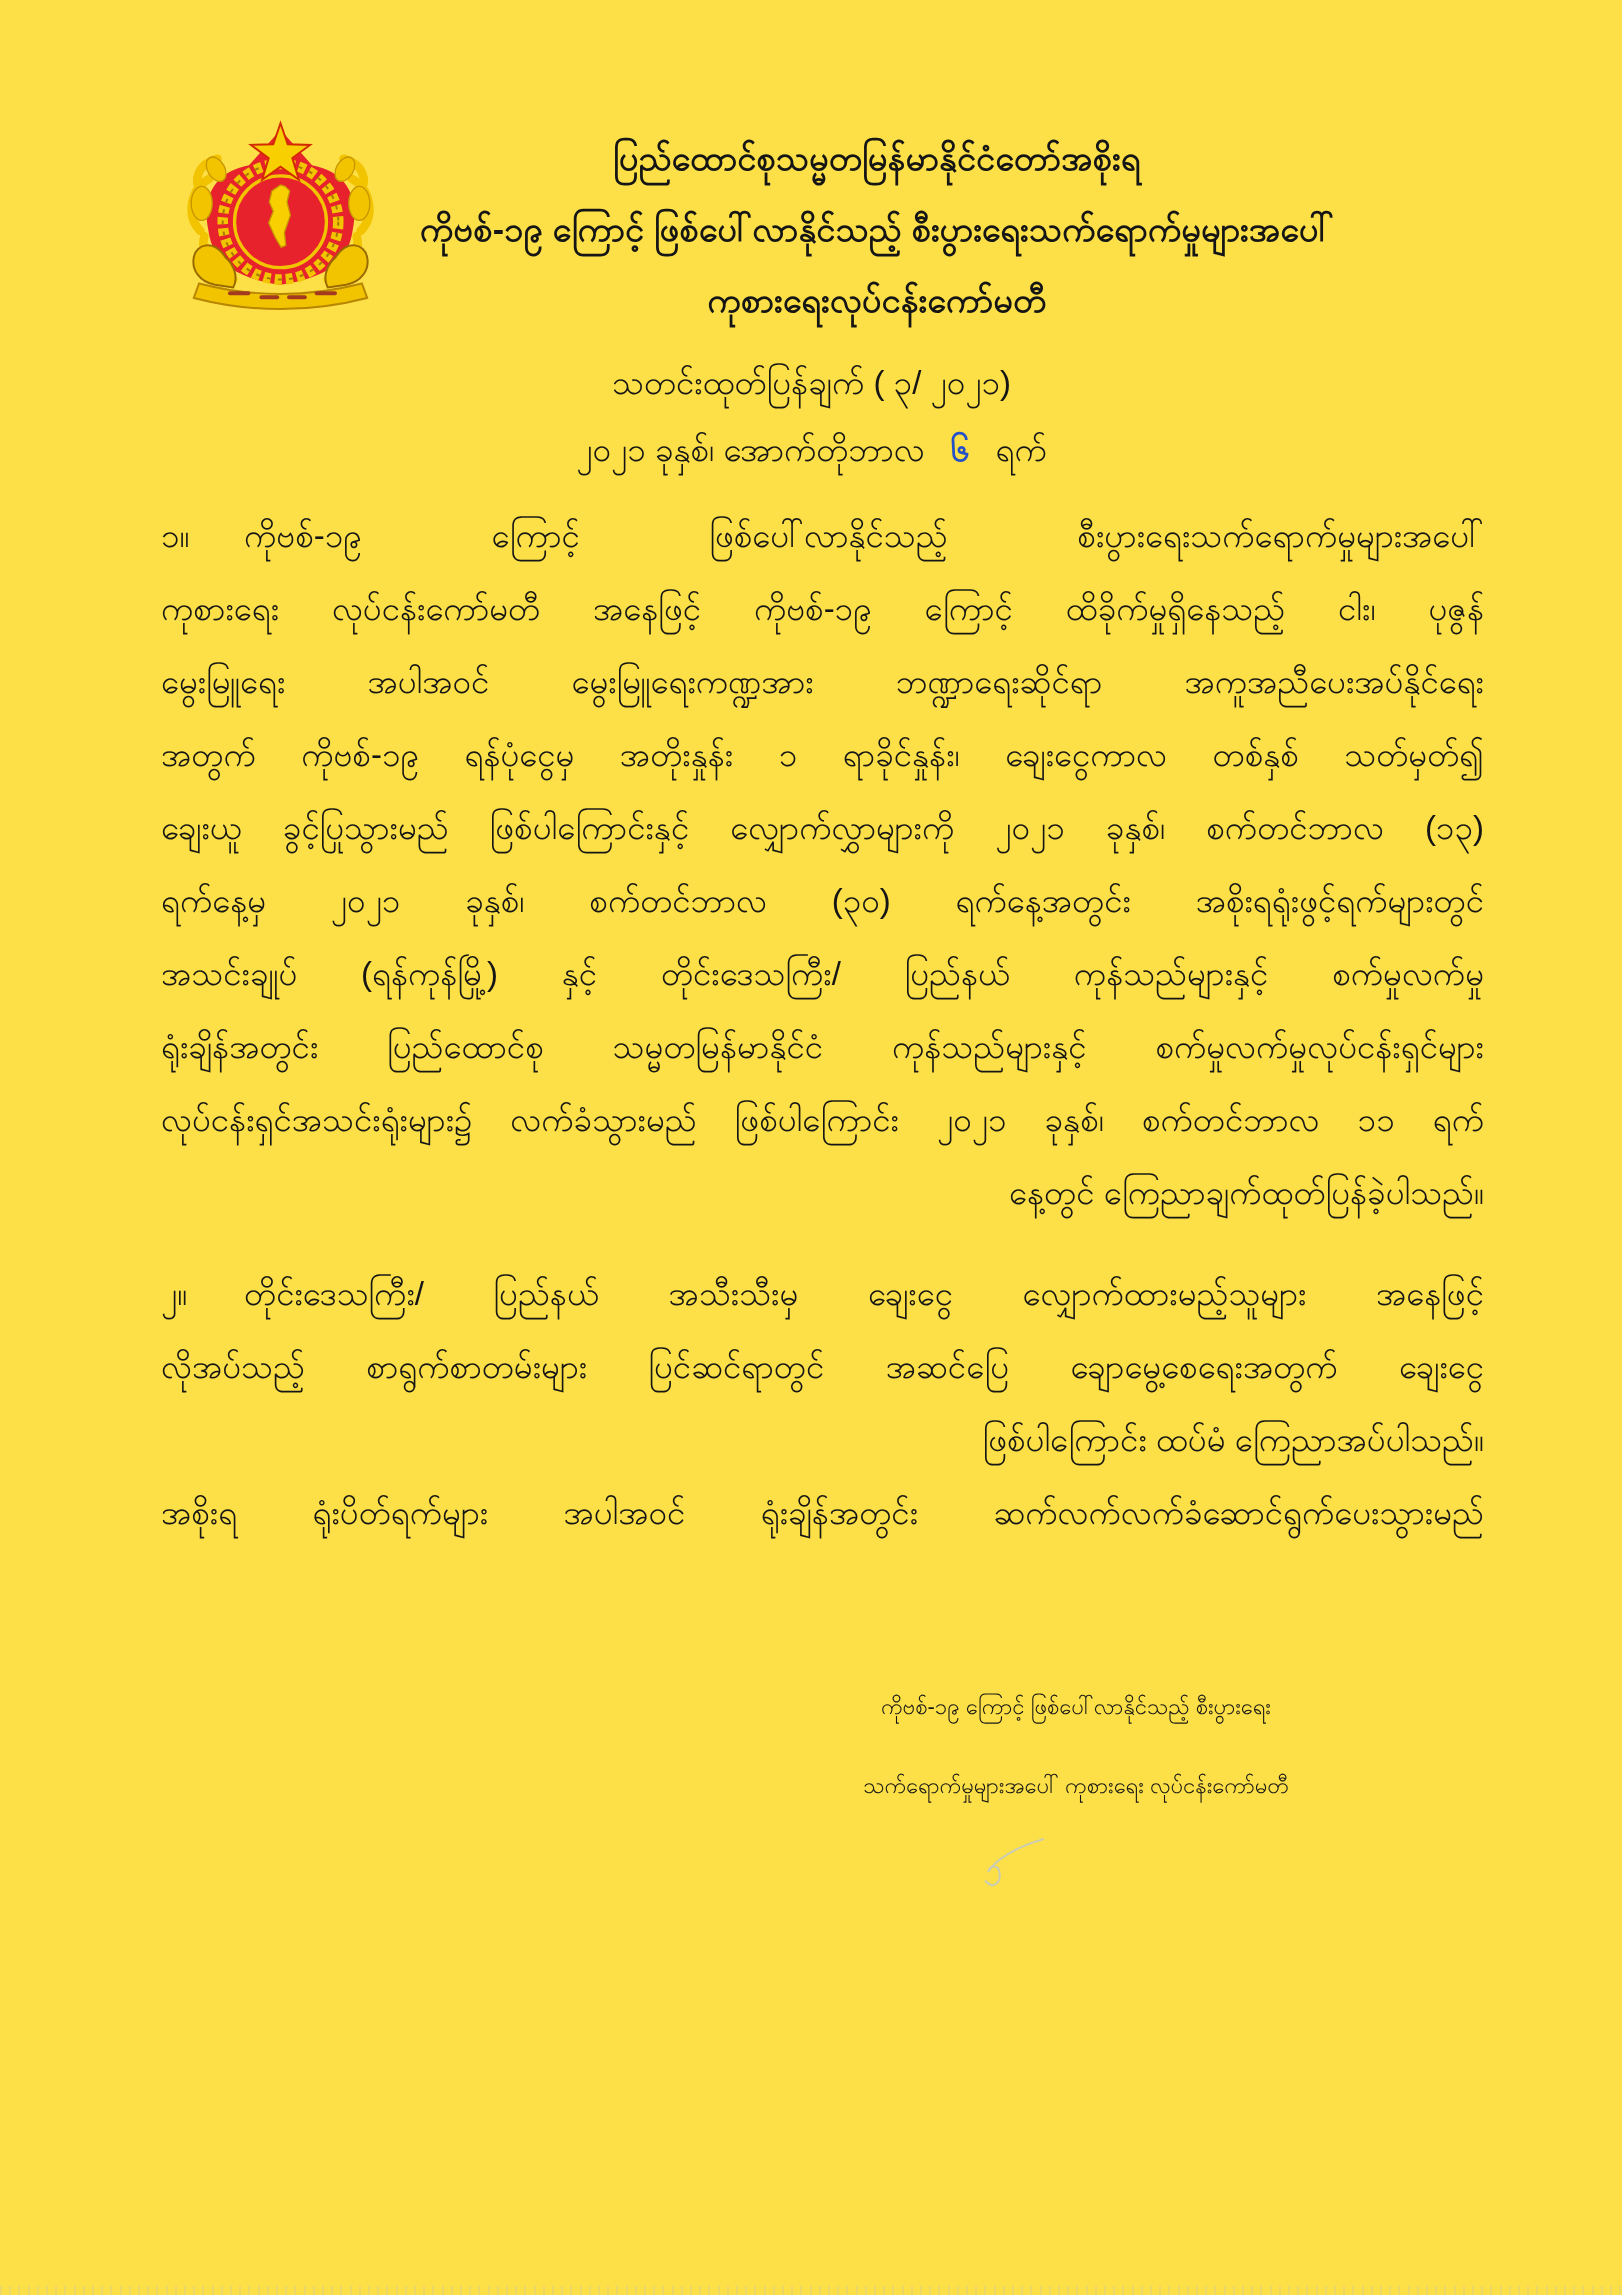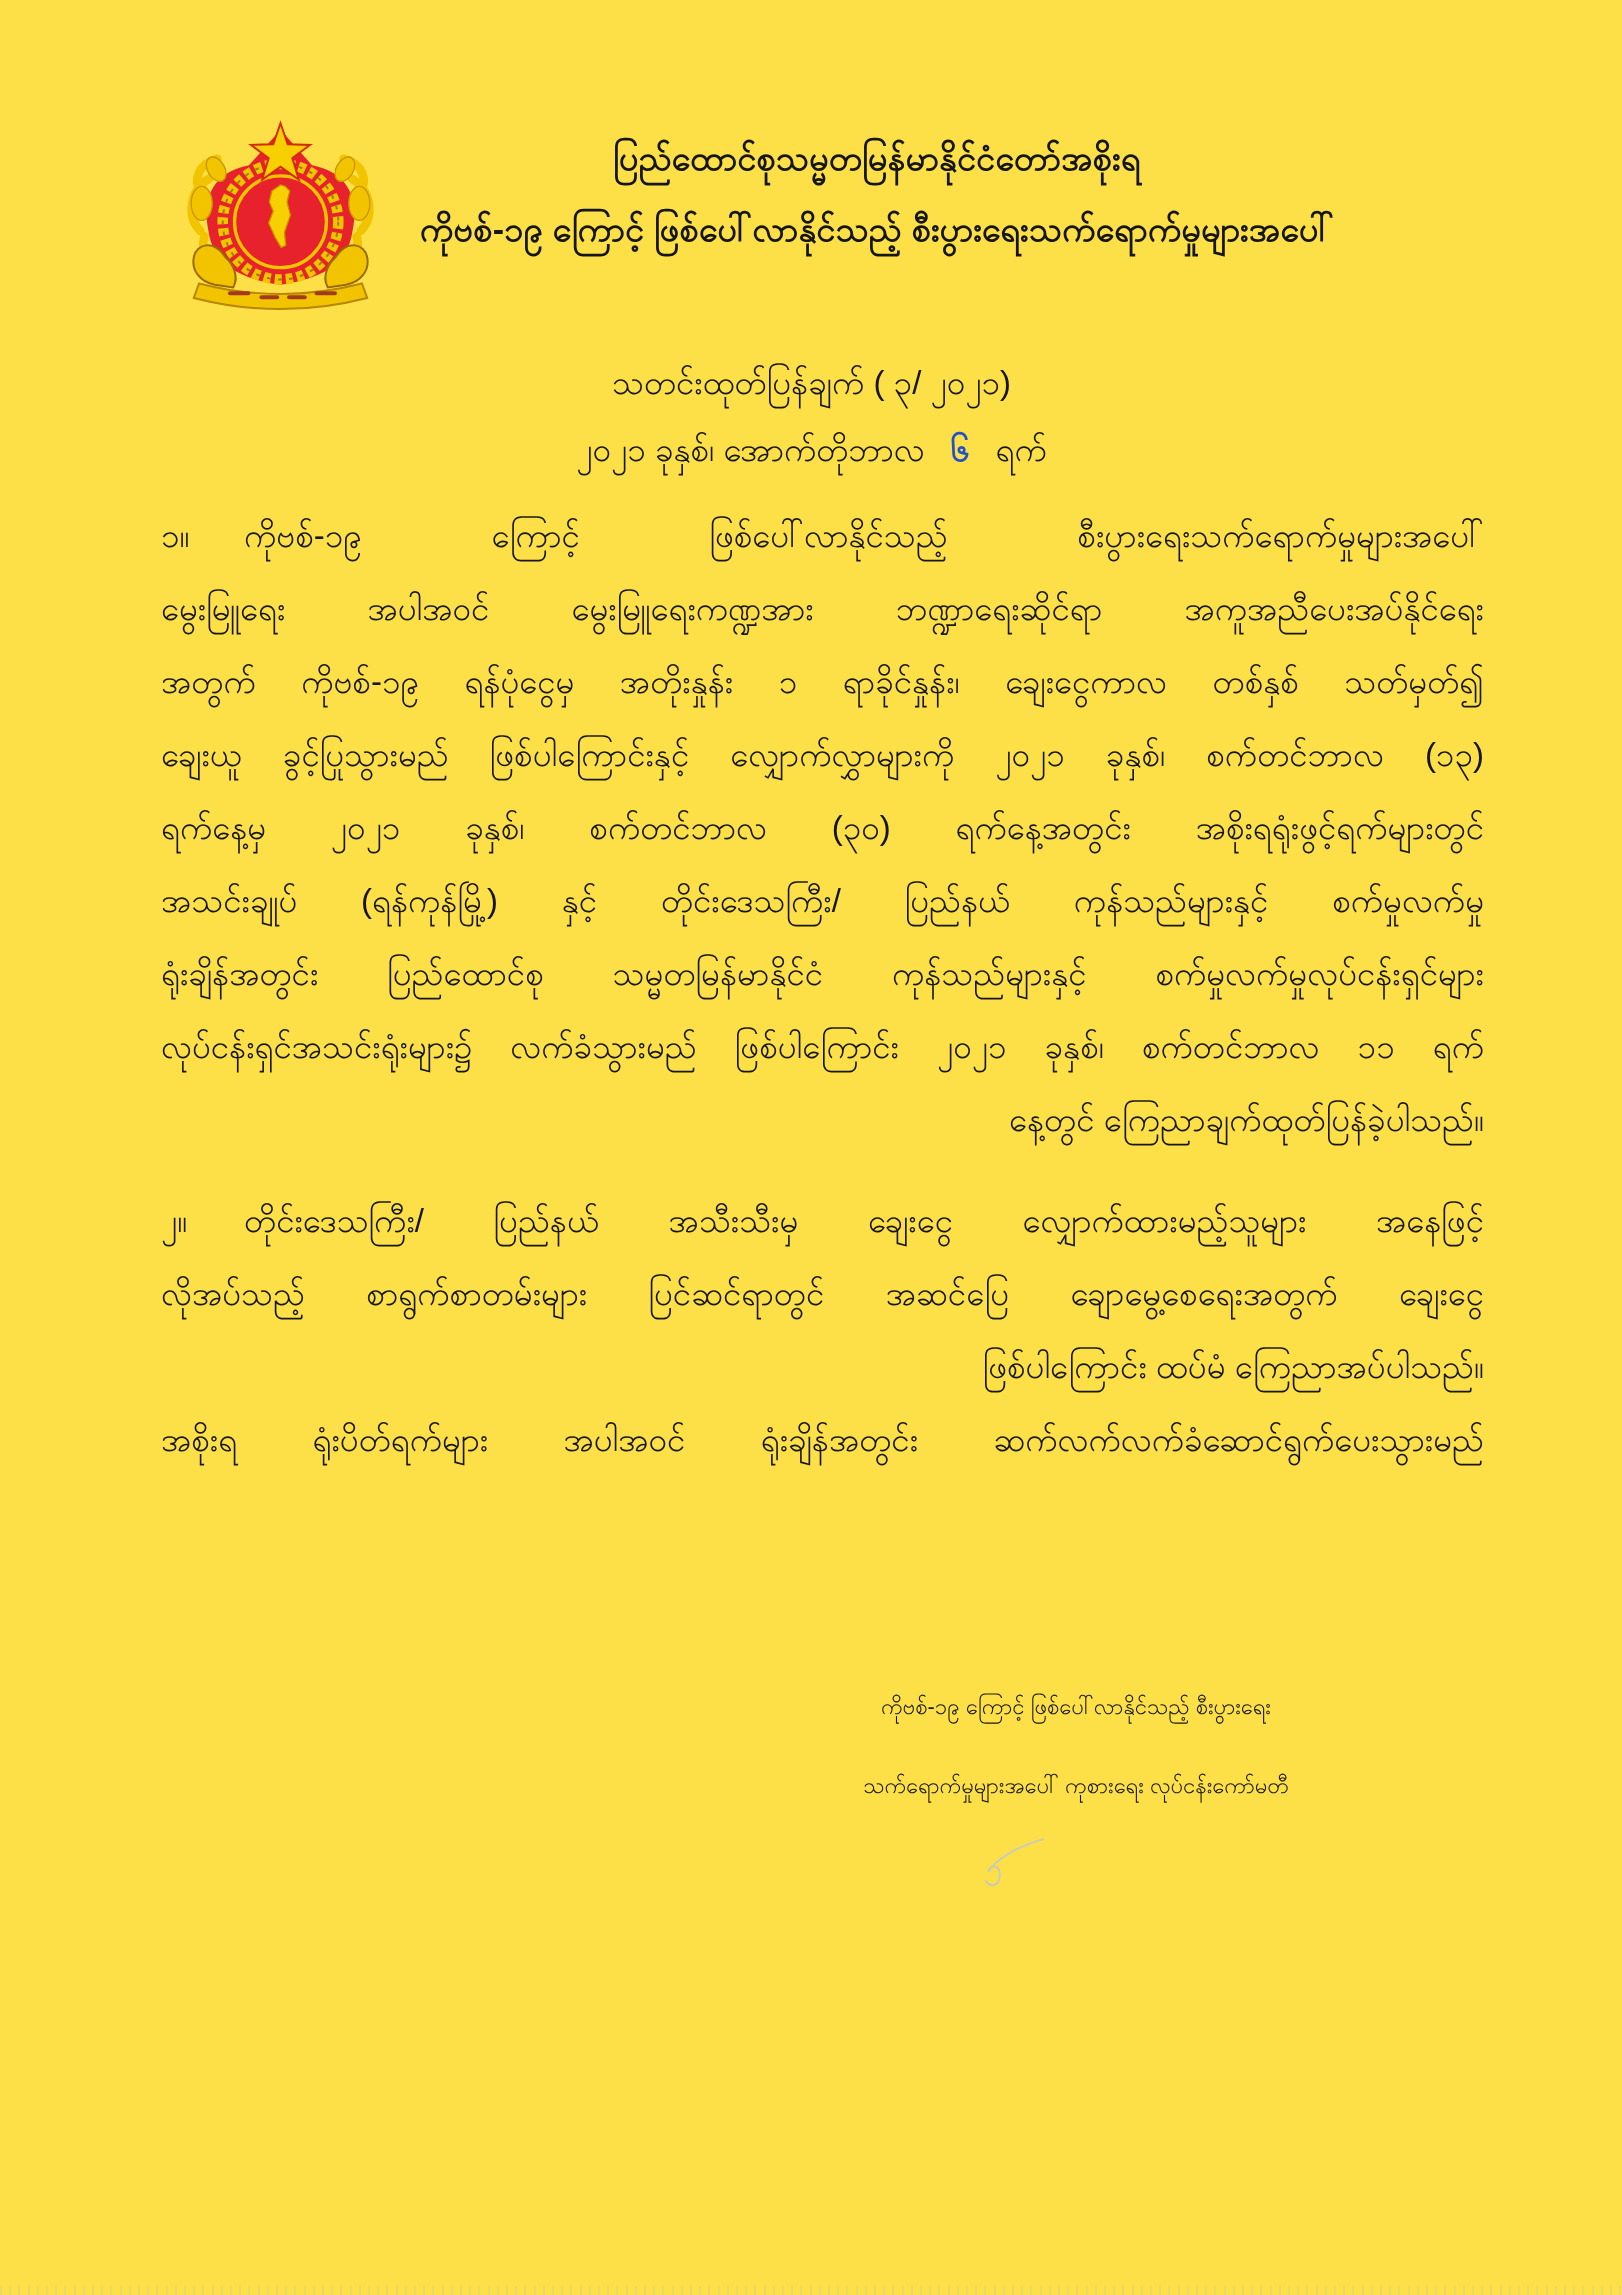--- a/index.html
+++ b/index.html
@@ -153,38 +153,40 @@
         <rect x="118" y="270" width="30" height="6" rx="3"></rect>
         <rect x="160" y="270" width="30" height="6" rx="3"></rect>
         <rect x="202" y="264" width="34" height="6" rx="3"></rect>
       </g>
     </svg>
   </div>
 
   <div class="header">
     <div class="header-line">ပြည်ထောင်စုသမ္မတမြန်မာနိုင်ငံတော်အစိုးရ</div>
     <div class="header-line">ကိုဗစ်-၁၉ ကြောင့် ဖြစ်ပေါ်လာနိုင်သည့် စီးပွားရေးသက်ရောက်မှုများအပေါ်</div>
+    <div class="header-line">ကုစားရေးလုပ်ငန်းကော်မတီ</div>
   </div>
 
   <div class="meta">
     <div class="meta-line">သတင်းထုတ်ပြန်ချက် ( ၃/ ၂၀၂၁)</div>
     <div class="meta-line">
       <span>၂၀၂၁ ခုနှစ်၊ အောက်တိုဘာလ</span>
       <span class="date-day">၆</span>
       <span>ရက်</span>
     </div>
   </div>
 
   <div class="body-block">
 
     <div class="para">
       <div class="para-line">
         <span class="para-num">၁။</span>
         <span class="first-text">ကိုဗစ်-၁၉ ကြောင့် ဖြစ်ပေါ်လာနိုင်သည့် စီးပွားရေးသက်ရောက်မှုများအပေါ်</span>
       </div>
+      <div class="para-line wrap jline">ကုစားရေး လုပ်ငန်းကော်မတီ အနေဖြင့် ကိုဗစ်-၁၉ ကြောင့် ထိခိုက်မှုရှိနေသည့် ငါး၊ ပုဇွန်</div>
       <div class="para-line wrap jline">မွေးမြူရေး အပါအဝင် မွေးမြူရေးကဏ္ဍအား ဘဏ္ဍာရေးဆိုင်ရာ အကူအညီပေးအပ်နိုင်ရေး</div>
       <div class="para-line wrap jline">အတွက် ကိုဗစ်-၁၉ ရန်ပုံငွေမှ အတိုးနှုန်း ၁ ရာခိုင်နှုန်း၊ ချေးငွေကာလ တစ်နှစ် သတ်မှတ်၍</div>
       <div class="para-line wrap jline">ချေးယူ ခွင့်ပြုသွားမည် ဖြစ်ပါကြောင်းနှင့် လျှောက်လွှာများကို ၂၀၂၁ ခုနှစ်၊ စက်တင်ဘာလ (၁၃)</div>
       <div class="para-line wrap jline">ရက်နေ့မှ ၂၀၂၁ ခုနှစ်၊ စက်တင်ဘာလ (၃၀) ရက်နေ့အတွင်း အစိုးရရုံးဖွင့်ရက်များတွင်</div>
       <div class="para-line wrap jline">အသင်းချုပ် (ရန်ကုန်မြို့) နှင့် တိုင်းဒေသကြီး/ ပြည်နယ် ကုန်သည်များနှင့် စက်မှုလက်မှု</div>
       <div class="para-line wrap jline">ရုံးချိန်အတွင်း ပြည်ထောင်စု သမ္မတမြန်မာနိုင်ငံ ကုန်သည်များနှင့် စက်မှုလက်မှုလုပ်ငန်းရှင်များ</div>
       <div class="para-line wrap jline">လုပ်ငန်းရှင်အသင်းရုံးများ၌ လက်ခံသွားမည် ဖြစ်ပါကြောင်း ၂၀၂၁ ခုနှစ်၊ စက်တင်ဘာလ ၁၁ ရက်</div>
       <div class="para-line wrap lline">နေ့တွင် ကြေညာချက်ထုတ်ပြန်ခဲ့ပါသည်။</div>
     </div>
 

